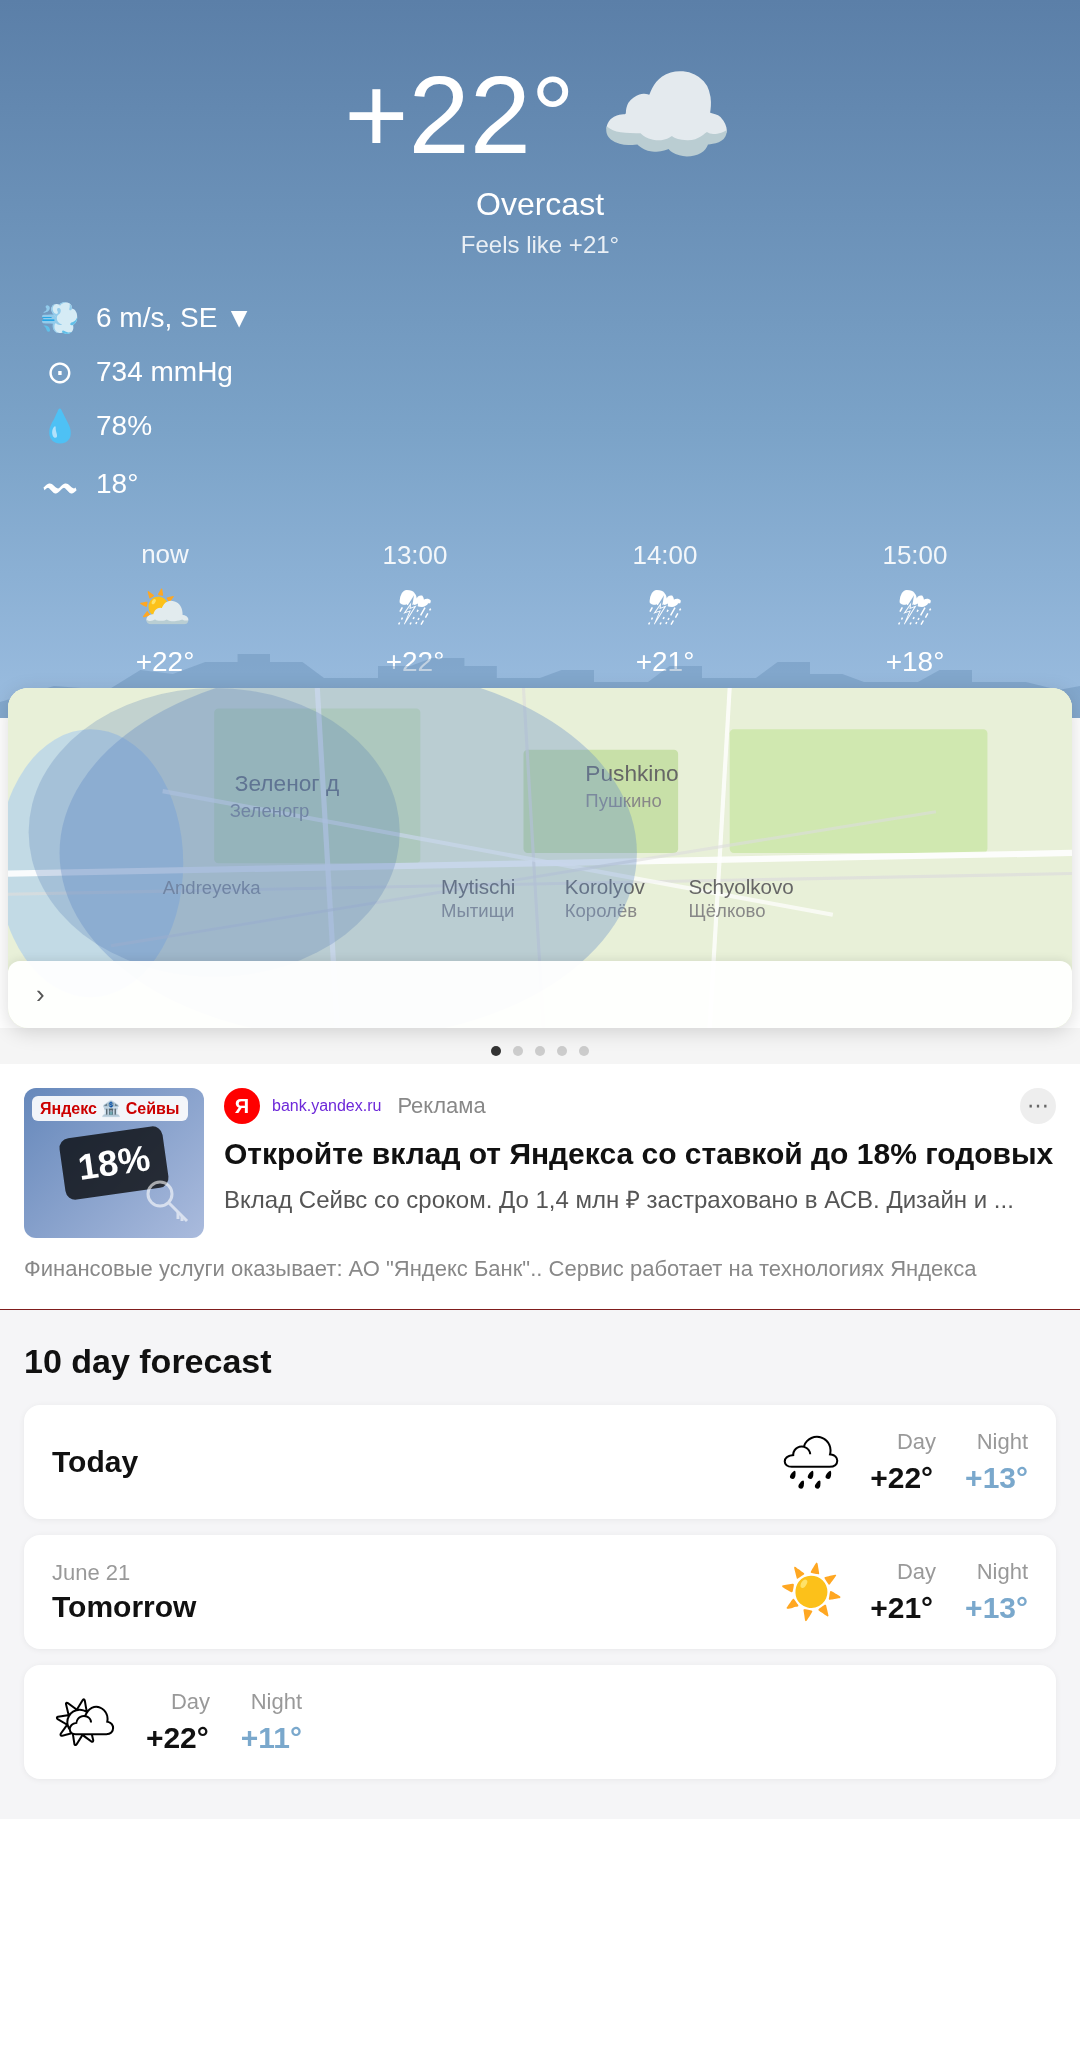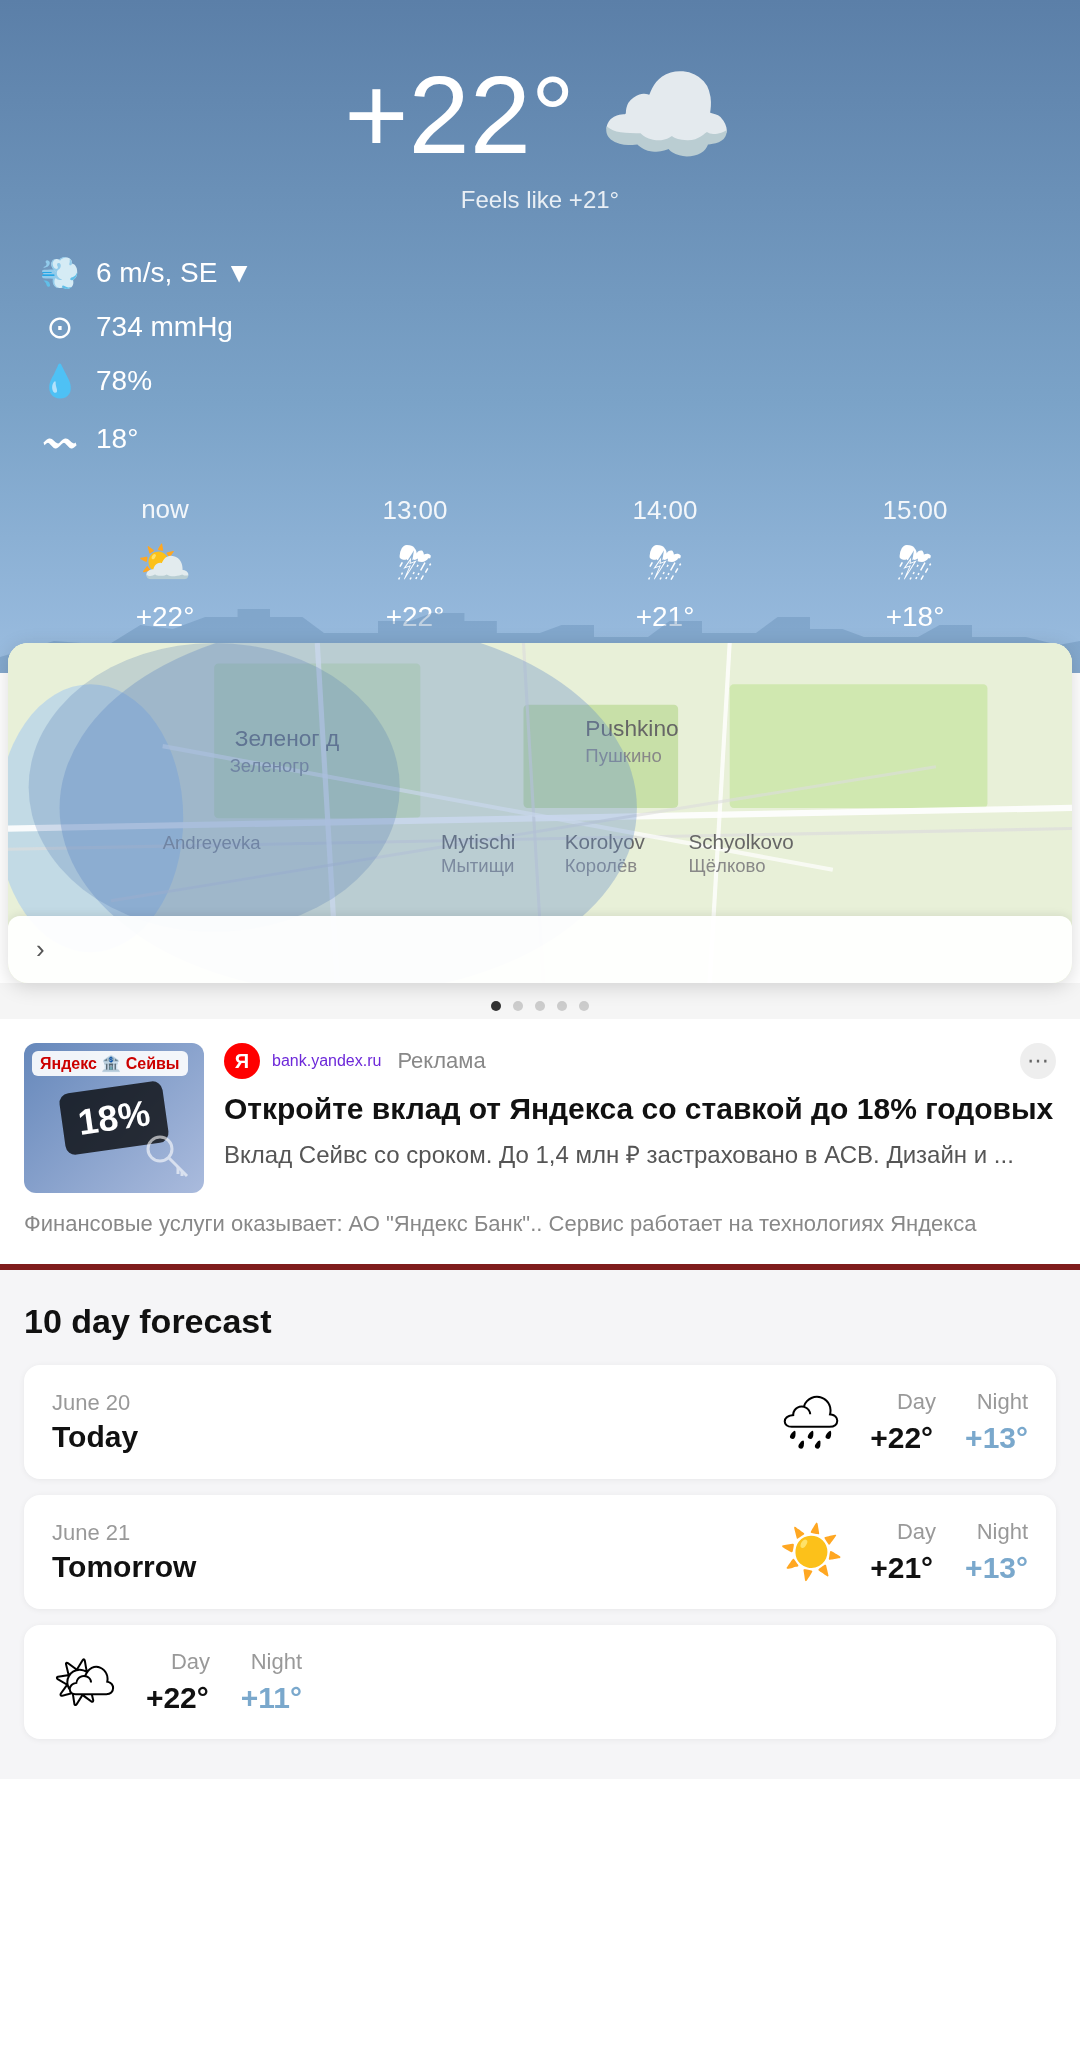--- a/index.html
+++ b/index.html
@@ -164,21 +164,21 @@
       background: #ccc;
     }
     .dot.active {
       background: #333;
     }
 
     
     .ad-section {
       background: #fff;
       padding: 24px;
-      border-bottom: 6px solid #7f1d1d;
+      border-bottom: 1px solid #7f1d1d;
     }
     .ad-inner {
       display: flex;
       gap: 20px;
       align-items: flex-start;
     }
     .ad-image {
       width: 180px;
       height: 150px;
       border-radius: 12px;
@@ -346,20 +346,21 @@
     }
   </style>
 </head>
 <body>
 
 <div class="weather-hero">
   <div class="weather-main-row">
     <span class="weather-temp">+22°</span>
     <span class="cloud-icon-main">☁️</span>
   </div>
+  <div class="weather-desc">Overcast</div>
   <div class="weather-feels">Feels like +21°</div>
 
   <div class="weather-stats">
     <div class="stat-item">
       <span class="stat-icon">💨</span>
       <span>6 m/s, SE ▼</span>
     </div>
     <div class="stat-item">
       <span class="stat-icon">⊙</span>
       <span>734 mmHg</span>
@@ -476,21 +477,20 @@
     </div>
   </div>
   <div class="ad-disclaimer">Финансовые услуги оказывает: АО "Яндекс Банк".. Сервис работает на технологиях Яндекса</div>
 </div>
 
 <div class="forecast-section">
   <div class="forecast-title">10 day forecast</div>
 
   <div class="forecast-card">
     <div class="forecast-date-col">
-      <div class="forecast-date-sub">June 20</div>
       <div class="forecast-date-main">Today</div>
     </div>
     <div class="forecast-right">
       <span class="forecast-weather-icon">🌧</span>
       <div class="forecast-temps">
         <div class="forecast-temps-header">
           <span class="temp-header-label">Day</span>
           <span class="temp-header-label">Night</span>
         </div>
         <div class="forecast-temps-row">

